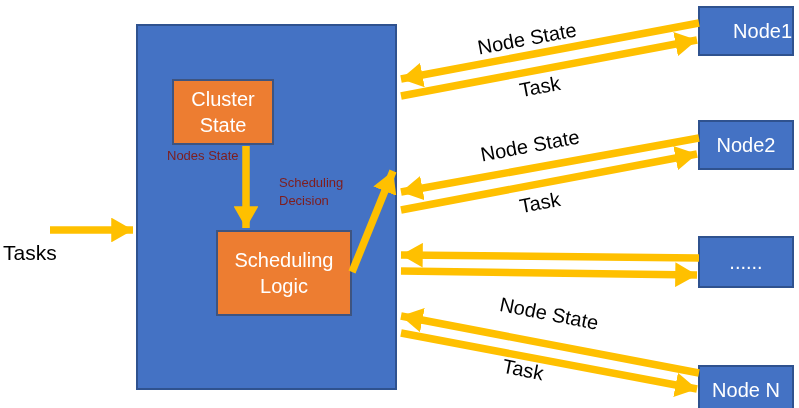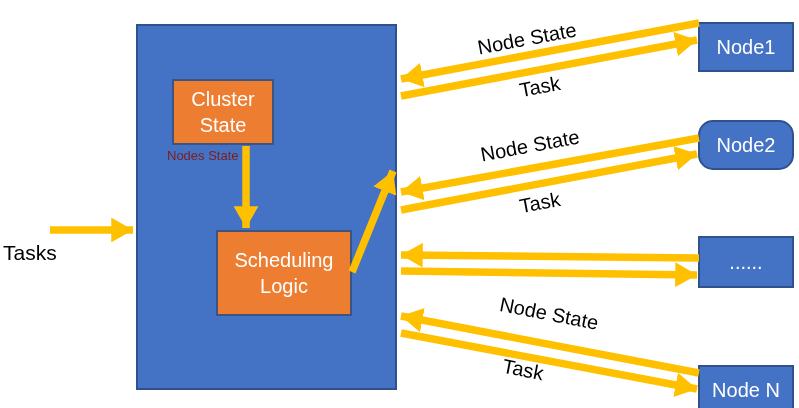--- a/index.html
+++ b/index.html
@@ -34,22 +34,22 @@
   }
   .nodes-state{left:167px;top:147px;width:72px;}
   .scheduling-decision{left:279px;top:174px;width:116px;}
   
   .node-box{
     background:#4472C4;border:2px solid #2F528F;
     color:#ffffff;font-size:20px;
     display:flex;align-items:center;justify-content:center;text-align:center;
     width:92px;height:46px;left:698px;
   }
-  .node-1{top:22px;}
-  .node-2{top:120px;border-radius:15px;}
+  .node-1{top:6px;justify-content:flex-end;}
+  .node-2{top:120px;}
   .node-ellipsis{top:236px;height:48px;}
   .node-n{top:353px;height:47px;margin-top:12px;}
   
   .arrow-label{
     color:#000000;font-size:20px;white-space:nowrap;
     transform:translate(-50%,-50%);
   }
   .tasks-label{left:3px;top:197px;color:#000000;font-size:21px;margin-top:44px;}
   #arrow-layer{left:0;top:0;pointer-events:none;}
 </style>
@@ -63,20 +63,21 @@
   <div class="abs orange-box cluster-state">
     <span>Cluster State</span>
   </div>
 
   <div class="abs inner-label nodes-state">Nodes State</div>
 
   <div class="abs orange-box scheduling-logic">
     <span>Scheduling Logic</span>
   </div>
 
+  <div class="abs inner-label scheduling-decision">Scheduling Decision</div>
 
   <div class="abs tasks-label">Tasks</div>
 
   <div class="abs node-box node-1">
     <span>Node1</span>
   </div>
   <div class="abs node-box node-2">
     <span>Node2</span>
   </div>
   <div class="abs node-box node-ellipsis">

